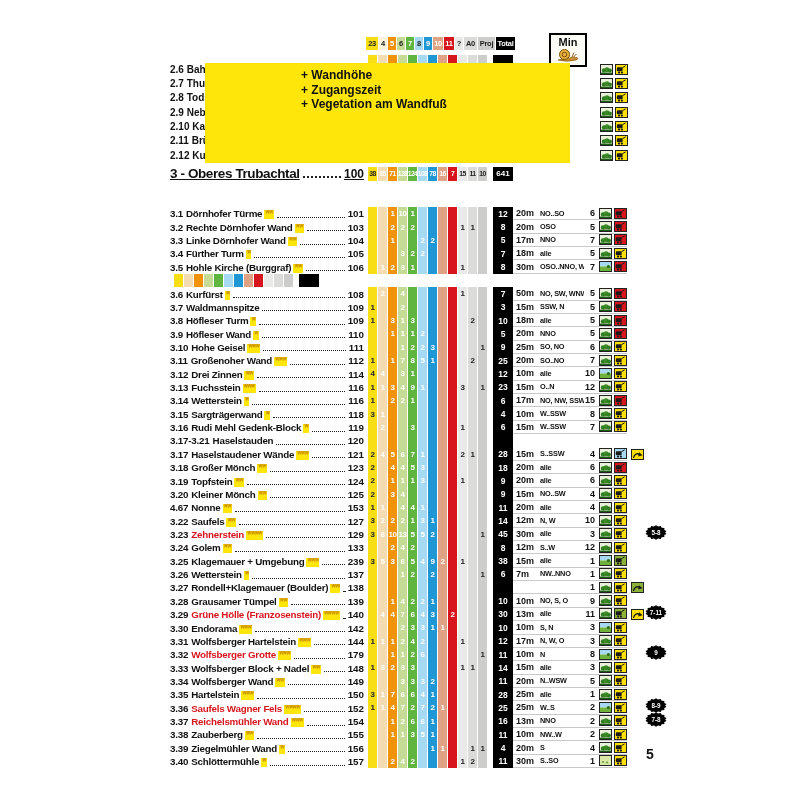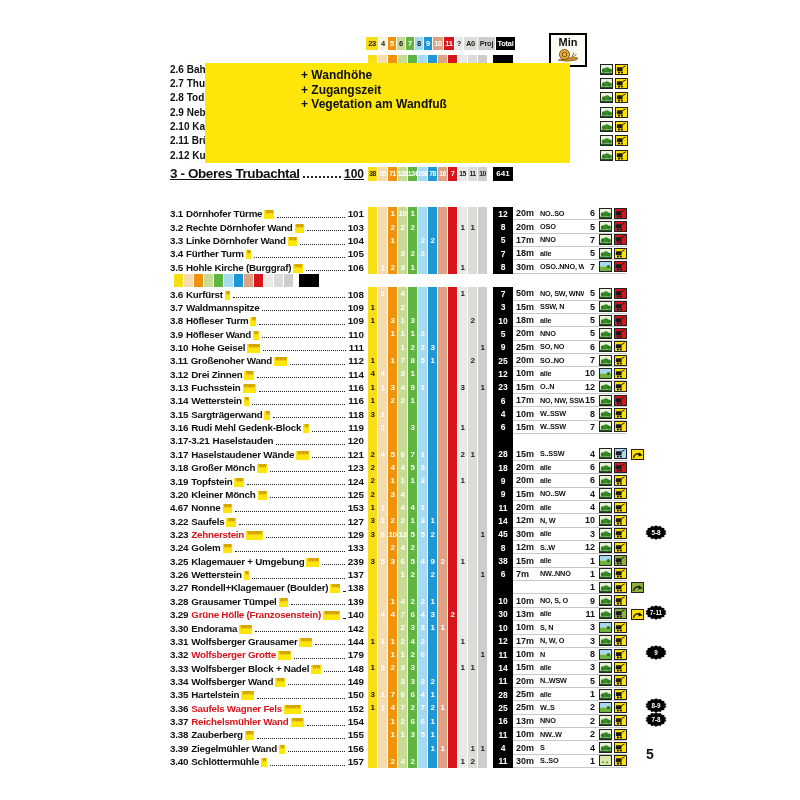--- a/index.html
+++ b/index.html
@@ -1791,21 +1791,21 @@
               <circle cx="5.9" cy="7.6" r="1.1" fill="#1a1a1a"></circle>
             </svg>
           </div>
         </div>
         <div class="badgeslot"></div>
         <div class="gearslot"></div>
       </div>
       <div class="brow">
         <div class="bl">
           <div class="bid">3.31</div>
-          <div class="bname">Wolfsberger Grausamer</div>
+          <div class="bname">Wolfsberger Hartelstein</div>
           <div class="bstars">***</div>
           <div class="bleader"></div>
           <div class="bpage">144</div>
         </div>
         <div class="cells">
           <div class="cc" style="background: rgb(248, 223, 21); color: rgb(34, 34, 34);">1</div>
           <div class="cc" style="background: rgb(243, 220, 178); color: rgb(255, 255, 255);">1</div>
           <div class="cc" style="background: rgb(240, 147, 11); color: rgb(255, 255, 255);">1</div>
           <div class="cc" style="background: rgb(198, 220, 150); color: rgb(255, 255, 255);">2</div>
           <div class="cc" style="background: rgb(95, 181, 63); color: rgb(255, 255, 255);">4</div>

